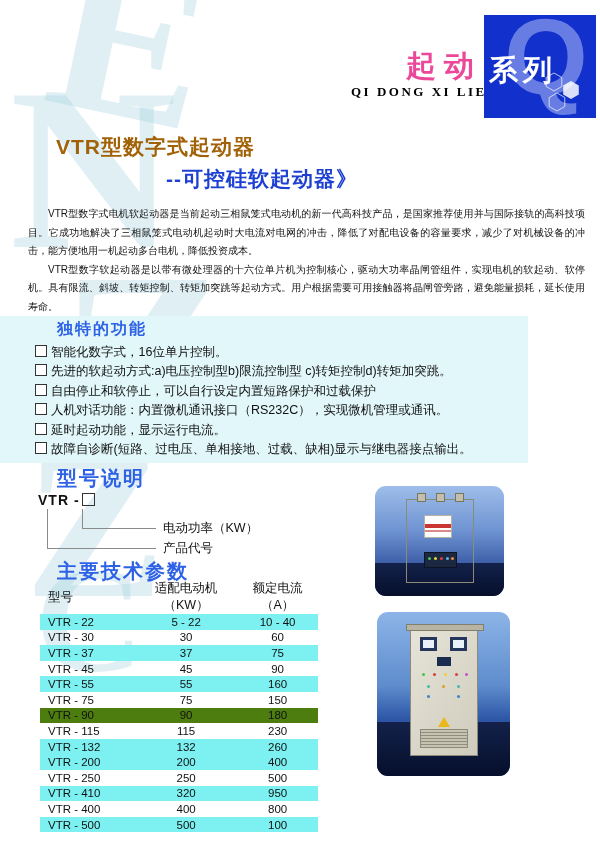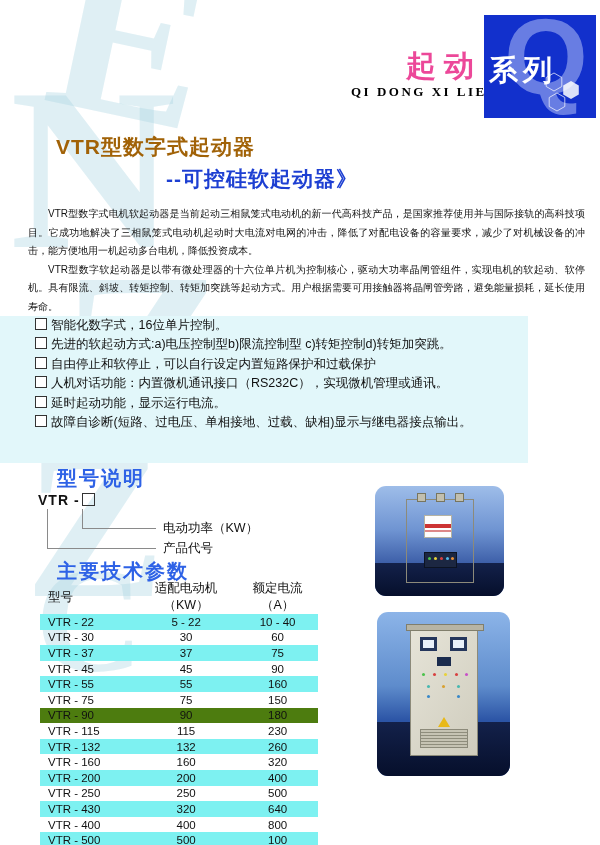--- a/index.html
+++ b/index.html
@@ -113,20 +113,21 @@
 
   <div class="t1" style="color:#a16207;">VTR型数字式起动器</div>
   <div class="t2" style="color:#1d3fd2;">--可控硅软起动器》</div>
 
   <div class="paras">
     <p>VTR型数字式电机软起动器是当前起动三相鼠笼式电动机的新一代高科技产品，是国家推荐使用并与国际接轨的高科技项目。它成功地解决了三相鼠笼式电动机起动时大电流对电网的冲击，降低了对配电设备的容量要求，减少了对机械设备的冲击，能方便地用一机起动多台电机，降低投资成本。</p>
     <p>VTR型数字软起动器是以带有微处理器的十六位单片机为控制核心，驱动大功率晶闸管组件，实现电机的软起动、软停机。具有限流、斜坡、转矩控制、转矩加突跳等起动方式。用户根据需要可用接触器将晶闸管旁路，避免能量损耗，延长使用寿命。</p>
   </div>
 
   <div class="band">
+    <div class="band-head" style="color:#2e62e6;">独特的功能</div>
     <div>
         <div class="feat"><span class="cb"></span><span>智能化数字式，16位单片控制。</span></div>
         <div class="feat"><span class="cb"></span><span>先进的软起动方式:a)电压控制型b)限流控制型  c)转矩控制d)转矩加突跳。</span></div>
         <div class="feat"><span class="cb"></span><span>自由停止和软停止，可以自行设定内置短路保护和过载保护</span></div>
         <div class="feat"><span class="cb"></span><span>人机对话功能：内置微机通讯接口（RS232C），实现微机管理或通讯。</span></div>
         <div class="feat"><span class="cb"></span><span>延时起动功能，显示运行电流。</span></div>
         <div class="feat"><span class="cb"></span><span>故障自诊断(短路、过电压、单相接地、过载、缺相)显示与继电器接点输出。</span></div>
       </div>
   </div>
 
@@ -187,39 +188,34 @@
         <tr>
           <td>VTR - 115</td>
           <td>115</td>
           <td>230</td>
         </tr>
         <tr style="background: rgb(125, 241, 241);">
           <td>VTR - 132</td>
           <td>132</td>
           <td>260</td>
         </tr>
-        <tr>
-          <td>VTR - 160</td>
-          <td>160</td>
-          <td>320</td>
-        </tr>
         <tr style="background: rgb(125, 241, 241);">
           <td>VTR - 200</td>
           <td>200</td>
           <td>400</td>
         </tr>
         <tr>
           <td>VTR - 250</td>
           <td>250</td>
           <td>500</td>
         </tr>
         <tr style="background: rgb(125, 241, 241);">
-          <td>VTR - 430</td>
+          <td>VTR - 410</td>
           <td>320</td>
-          <td>640</td>
+          <td>950</td>
         </tr>
         <tr>
           <td>VTR - 400</td>
           <td>400</td>
           <td>800</td>
         </tr>
         <tr style="background: rgb(125, 241, 241);">
           <td>VTR - 500</td>
           <td>500</td>
           <td>100</td>

